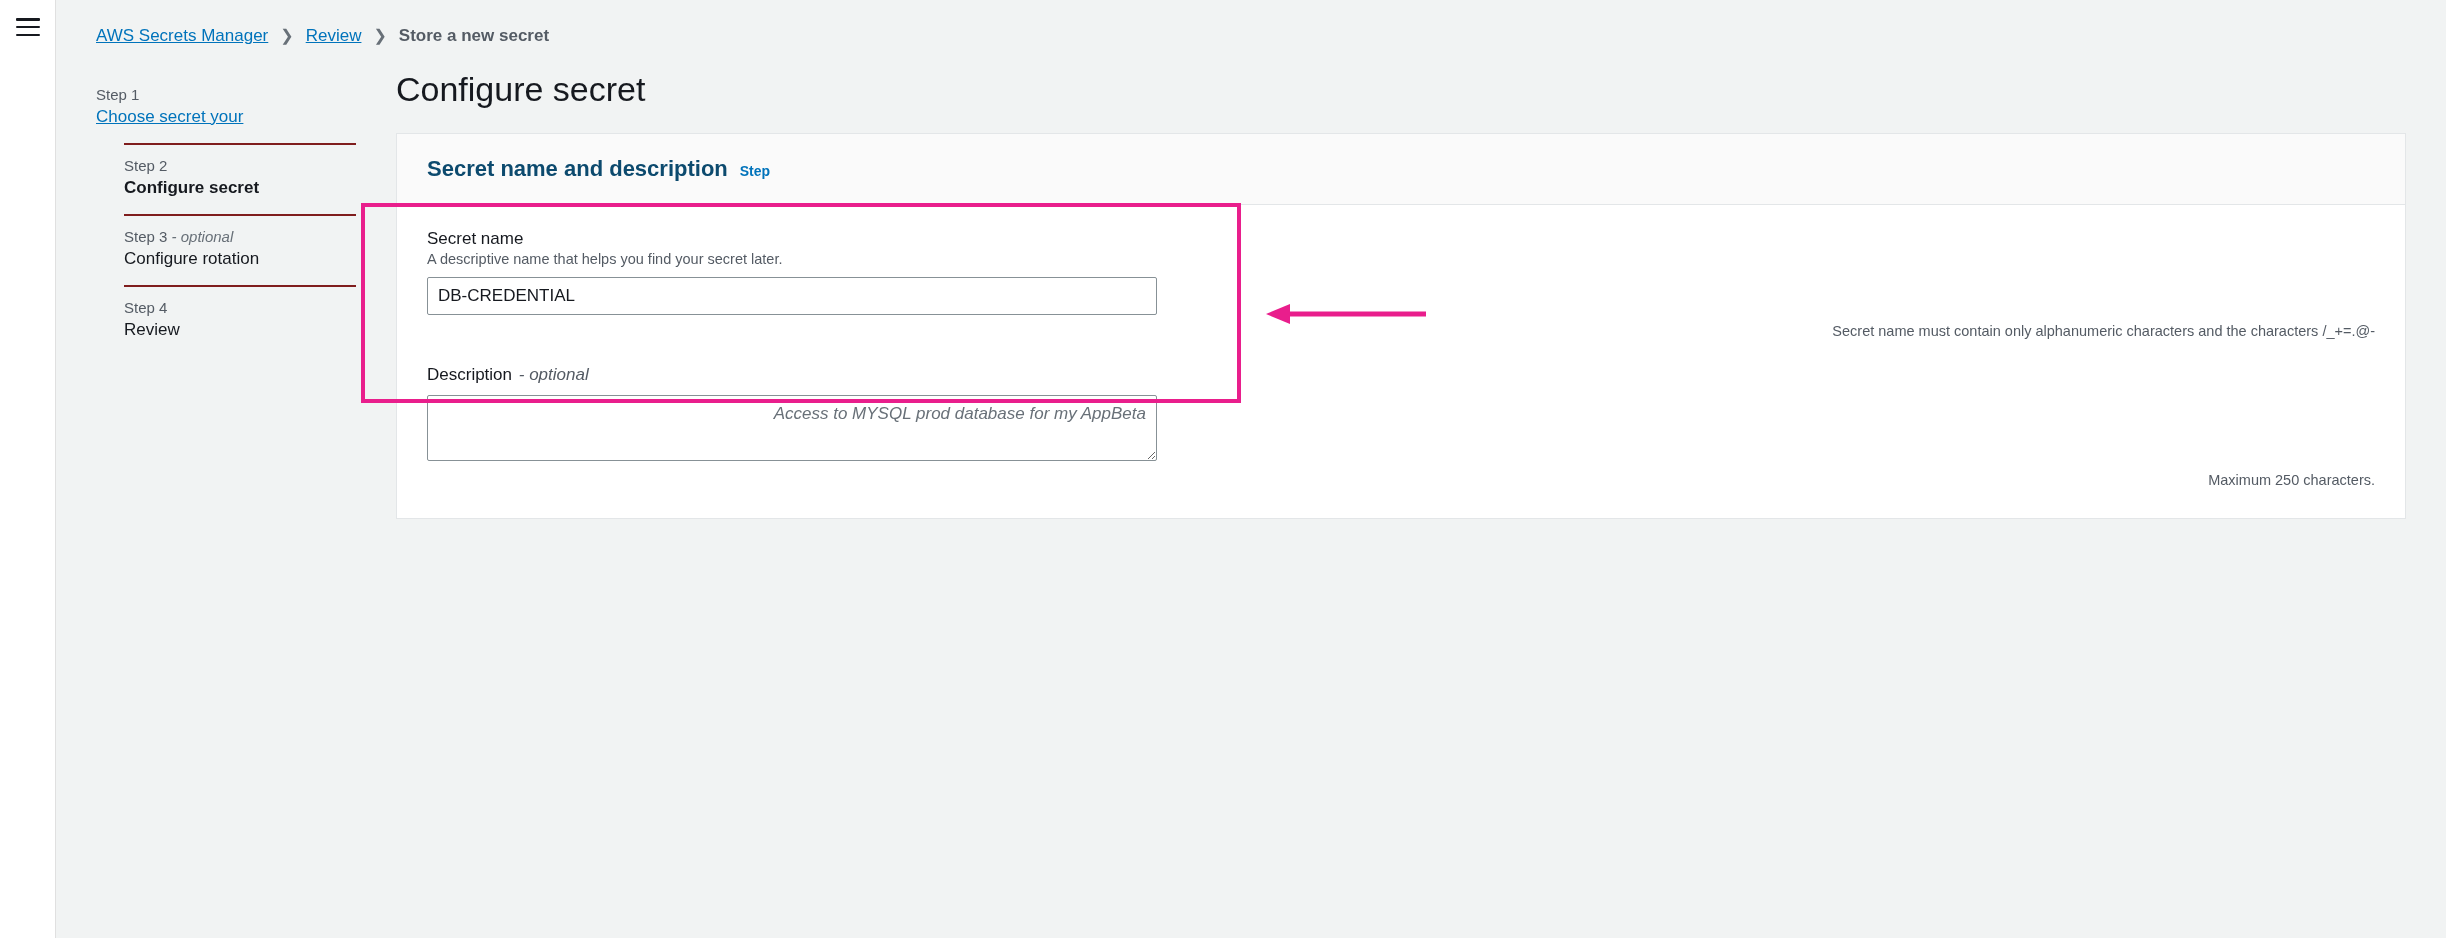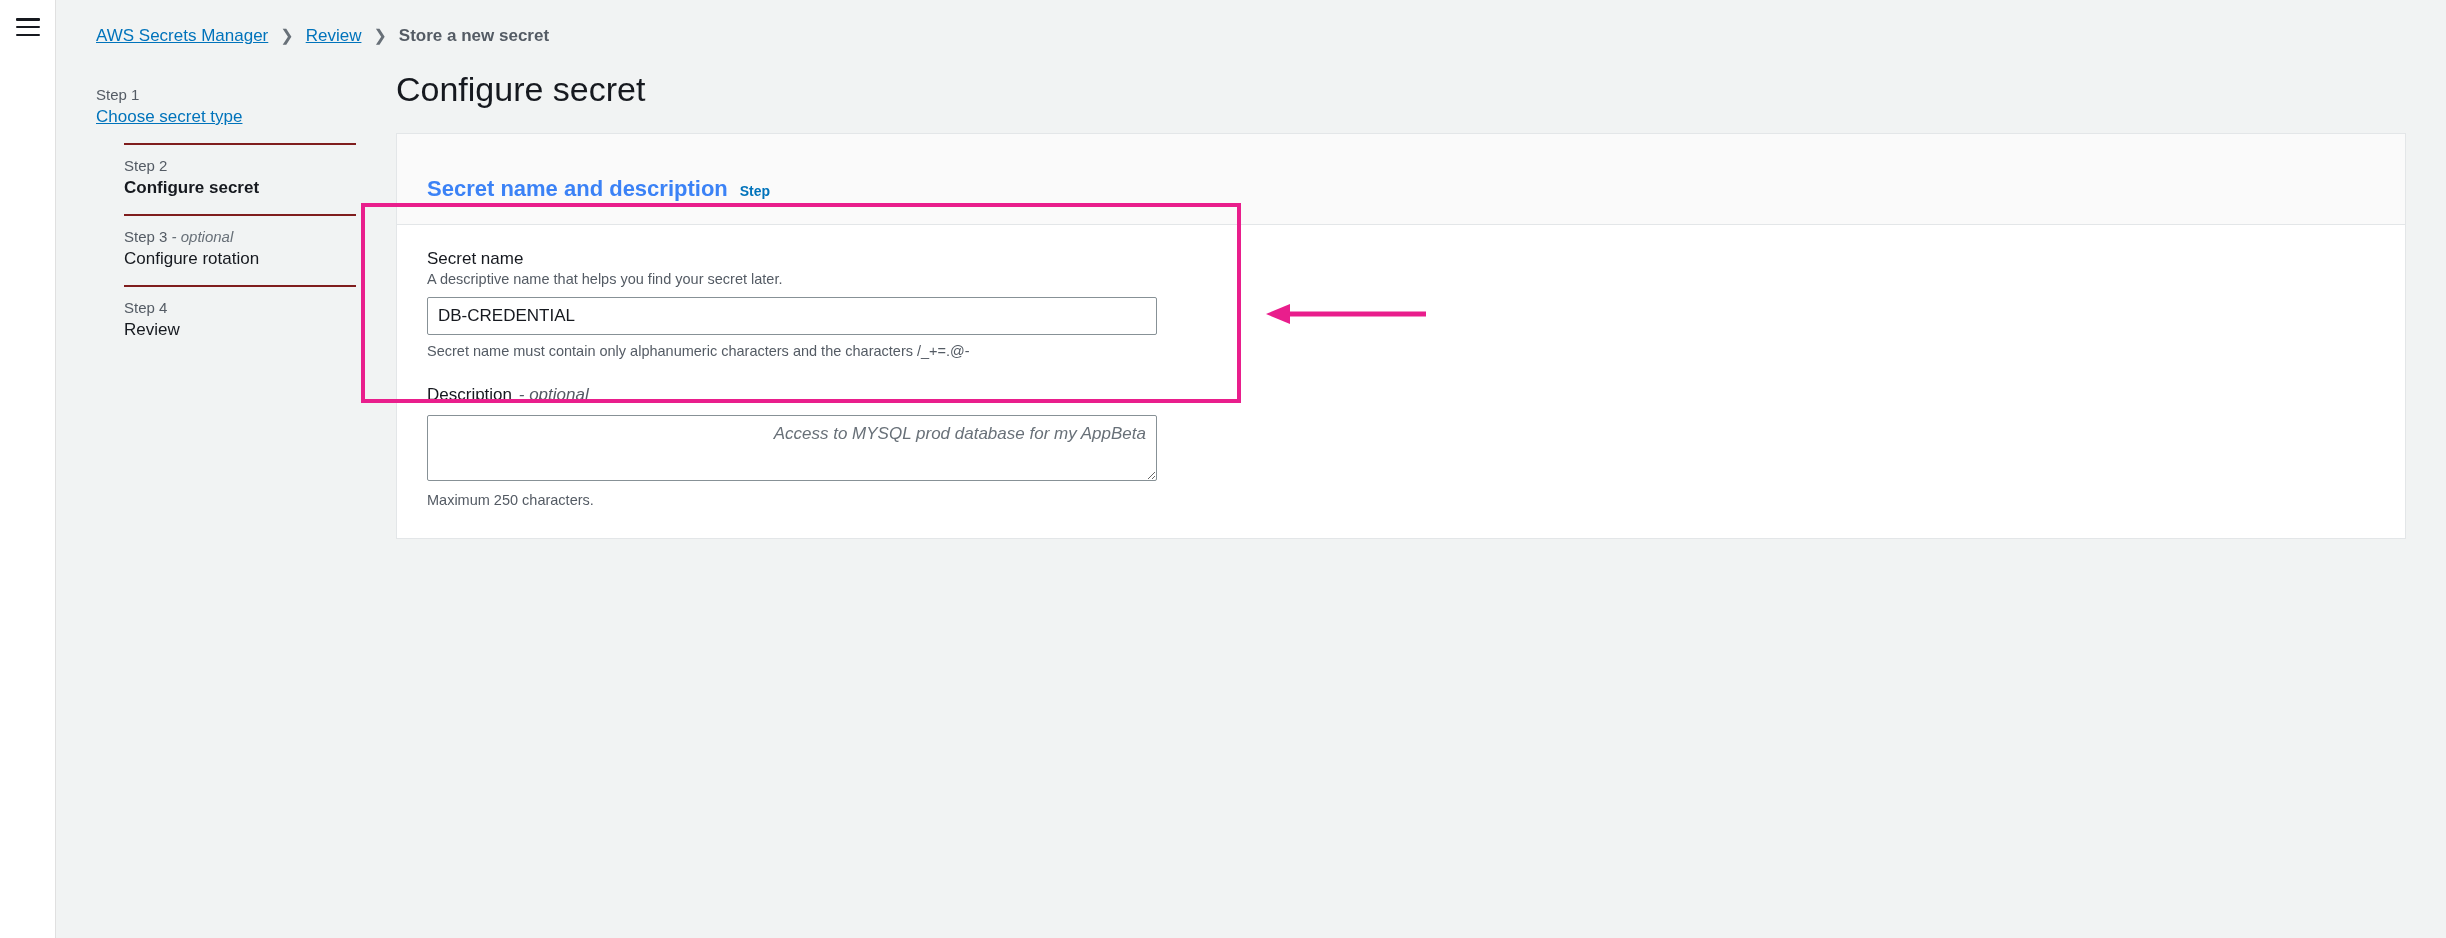--- a/index.html
+++ b/index.html
@@ -121,22 +121,21 @@
     padding: 22px 30px;
     border-bottom: 1px solid #e3e6e8;
     background: #fafafa;
     display: flex;
     align-items: baseline;
     gap: 12px;
   }
   .panel-header h2 {
     font-size: 22px;
     font-weight: 700;
-    color: #3b82f6;
-    margin-top: 20px;
+    color: #0c4a6e;
   }
   .panel-header .info {
     color: #0073bb;
     font-weight: 700;
     font-size: 14px;
     cursor: pointer;
   }
   .panel-body {
     padding: 24px 30px 30px 30px;
   }
@@ -156,20 +155,21 @@
   }
   .field-helper {
     font-size: 14.5px;
     color: #545b64;
     margin-bottom: 10px;
   }
   .field-constraint {
     font-size: 14.5px;
     color: #545b64;
     margin-top: 8px;
+    text-align: right;
   }
   input[type="text"], textarea {
     width: 100%;
     max-width: 730px;
     font-size: 17px;
     padding: 8px 10px;
     border: 1px solid #879196;
     border-radius: 2px;
     font-family: inherit;
     color: #16191f;
@@ -215,21 +215,21 @@
       <a>Review</a>
       <span class="chevron">❯</span>
       <span class="current">Store a new secret</span>
     </div>
 
     <div class="main-row">
       <div class="steps">
 
         <div class="step">
           <div class="step-label">Step 1</div>
-          <div class="step-name link">Choose secret type</div>
+          <div class="step-name link">Choose secret your</div>
         </div>
 
         <div class="step">
           <div class="step-label">Step 2</div>
           <div class="step-name active">Configure secret</div>
         </div>
 
         <div class="step">
           <div class="step-label">
             <span>Step 3</span><span class="optional"> - optional</span>

